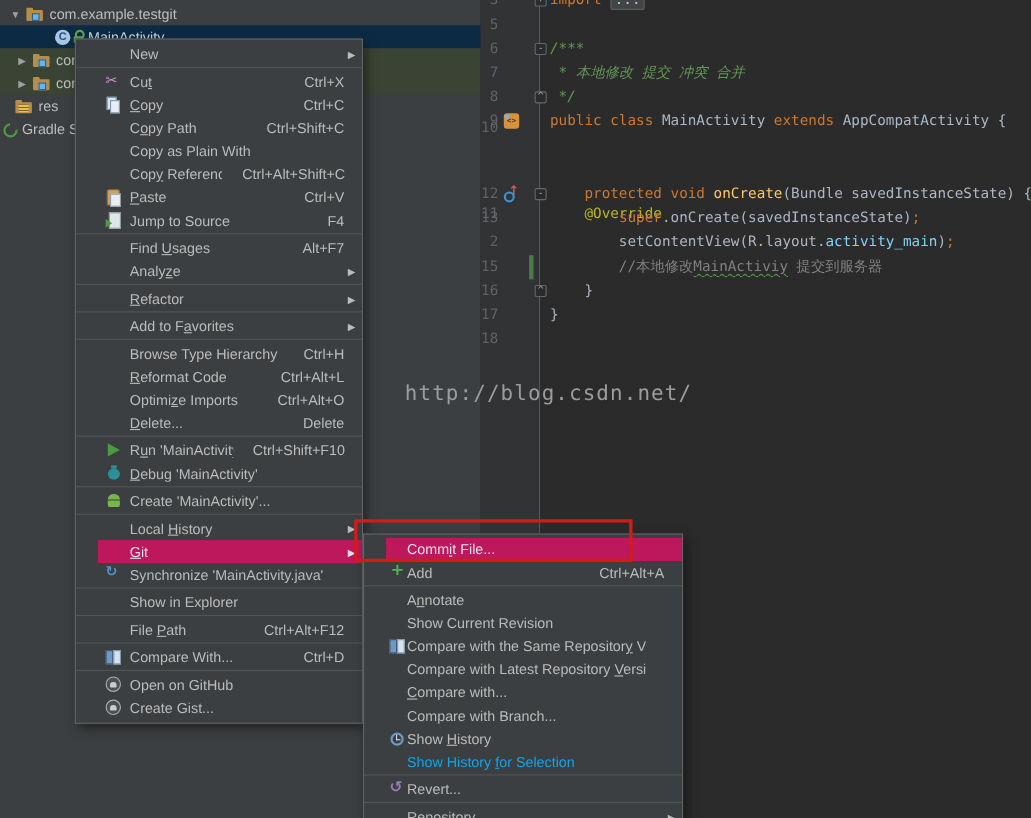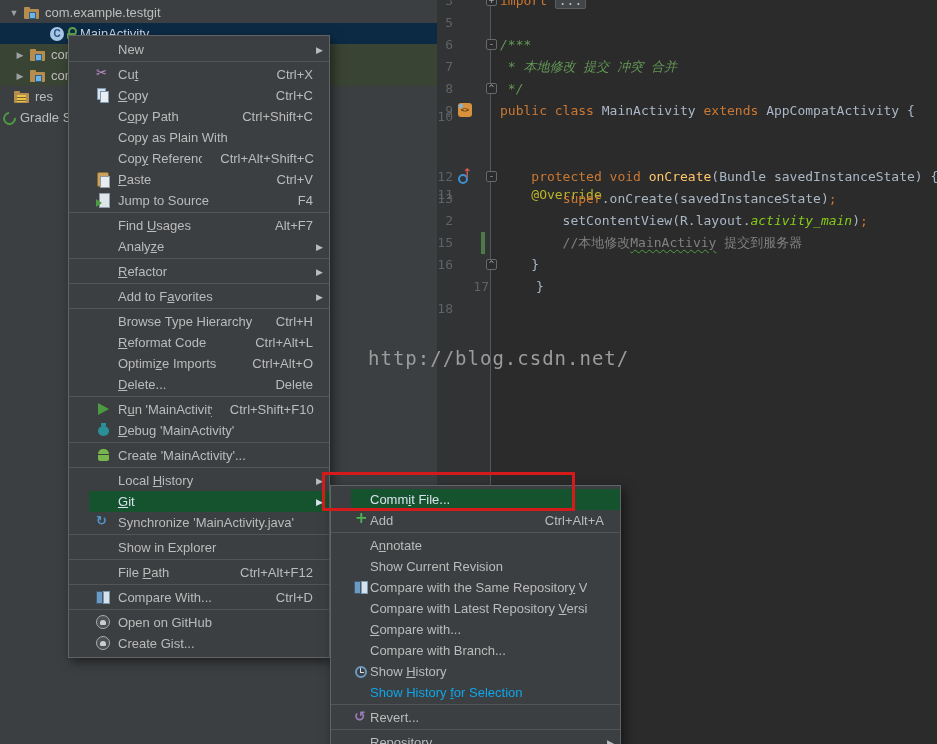--- a/index.html
+++ b/index.html
@@ -33,41 +33,41 @@
   #editor-panel{position:absolute;left:437px;top:0;width:500px;height:744px;background:#2b2b2b;z-index:1;}
   #gutter{position:absolute;left:0;top:0;width:53px;height:100%;background:#313335;border-right:1px solid #53575a;z-index:1;}
   #lines{position:absolute;left:0;top:0;right:0;bottom:0;z-index:2;}
   .eline{position:absolute;left:0;right:0;height:22px;}
   .lnum{position:absolute;left:0;top:0;width:16px;text-align:right;color:#606366;font:13px/22px "DejaVu Sans Mono",monospace;}
   .code{position:absolute;left:63px;top:0;white-space:pre;font:13px/22px "DejaVu Sans Mono",monospace;color:#a9b7c6;}
   .tk-kw{color:#cc7832;}  .tk-pl{color:#a9b7c6;}
   .tk-cmt{color:#629755;font-style:italic;}
   .tk-cmt2{color:#808080;}
   .tk-anno{color:#bbb529;} .tk-mth{color:#ffc66d;}
-  .tk-field{color:#84cc16;font-style:italic;}
+  .tk-field{color:#7dd3fc;}
   .tk-fold{color:#c3c5c7;background:#424548;border:1px solid #5a5d5f;border-radius:2px;padding:0 3px;}
   .tk-sq{color:#808080;text-decoration:underline wavy #4f9e44 1px;text-underline-offset:2px;}
   .fold{position:absolute;left:49px;top:5px;width:11px;height:11px;box-sizing:border-box;background:#2b2b2b;border:1px solid #66686a;border-radius:2px;color:#a5a8aa;font:9px/9px "DejaVu Sans Mono",monospace;text-align:center;z-index:3;}
   .chbar{position:absolute;left:44px;top:0;width:4px;height:22px;background:#4c7a48;z-index:3;}
   .gic{position:absolute;left:21px;top:3px;width:15px;height:15px;z-index:3;}
   .gic-activity{width:14px;height:14px;background:#d8913d;border-radius:3px;}
   .gic-activity::before{content:"<>";position:absolute;left:0;right:0;top:3px;text-align:center;font:bold 7px/8px "DejaVu Sans Mono",monospace;color:#503208;}
   .gic-activity::after{content:"";position:absolute;left:1px;top:1px;width:4px;height:4px;background:#79b5de;border-radius:1px;}
   .gic-override::before{content:"";position:absolute;left:0;top:5px;width:6px;height:6px;border:2px solid #3e90d0;border-radius:50%;}
   .gic-override::after{content:"\2191";position:absolute;right:1px;top:-3px;color:#cf5b56;font:bold 12px "DejaVu Sans",sans-serif;}
 
   
   #watermark{position:absolute;left:368px;top:347px;z-index:3;color:#9c9c9c;font:19px "DejaVu Sans Mono",monospace;letter-spacing:1px;}
 
   
   .menu{position:absolute;background:#3c3f41;border:1px solid #616365;box-shadow:3px 4px 10px rgba(0,0,0,.5);padding:3px 0;box-sizing:border-box;z-index:10;}
   #context-menu{left:68px;top:35px;width:262px;}
   #git-menu{left:330px;top:485px;width:291px;z-index:11;}
   .mi{height:21px;display:flex;align-items:center;padding:0 6px 0 7px;color:#bbbbbb;font-size:13px;white-space:nowrap;margin-left:20px;}
-  .mi.hl{background:#14532d;color:#d9e1ee;}
+  .mi.hl{background:#be185d;color:#d9e1ee;}
   .mi.dis{color:#0ea5e9;}
   .mi-ic{width:15px;height:15px;margin-right:7px;flex:none;position:relative;}
   #git-menu .mi{padding-left:3px;}
   #git-menu .mi-ic{width:13px;margin-right:3px;}
   .mi-label{flex:1 1 auto;overflow:hidden;}
   .mi-label u{text-decoration:underline;text-underline-offset:1px;}
   .mi-sc{margin-left:18px;}
   .mi-arrow{width:8px;margin-left:2px;font-size:9px;text-align:right;}
   .msep{height:1px;background:#515556;margin:1px 0 2px 0;}
 
@@ -195,21 +195,21 @@
       <div class="eline" style="top: 232px;">
         <span class="lnum">15</span>
         <span class="chbar"></span>
         <span class="code"><span class="tk-cmt2">        //本地修改</span><span class="tk-sq">MainActiviy</span><span class="tk-cmt2"> 提交到服务器</span></span>
       </div>
       <div class="eline" style="top: 254px;">
         <span class="lnum">16</span>
         <span class="fold">^</span>
         <span class="code"><span class="tk-pl">    }</span></span>
       </div>
-      <div class="eline" style="top: 276px; margin-left: 36px;">
+      <div class="eline" style="top: 276px;">
         <span class="lnum">17</span>
         <span class="code"><span class="tk-pl">}</span></span>
       </div>
       <div class="eline" style="top: 298px;">
         <span class="lnum">18</span>
         <span class="code"></span>
       </div>
     </div>
 </div>
 

